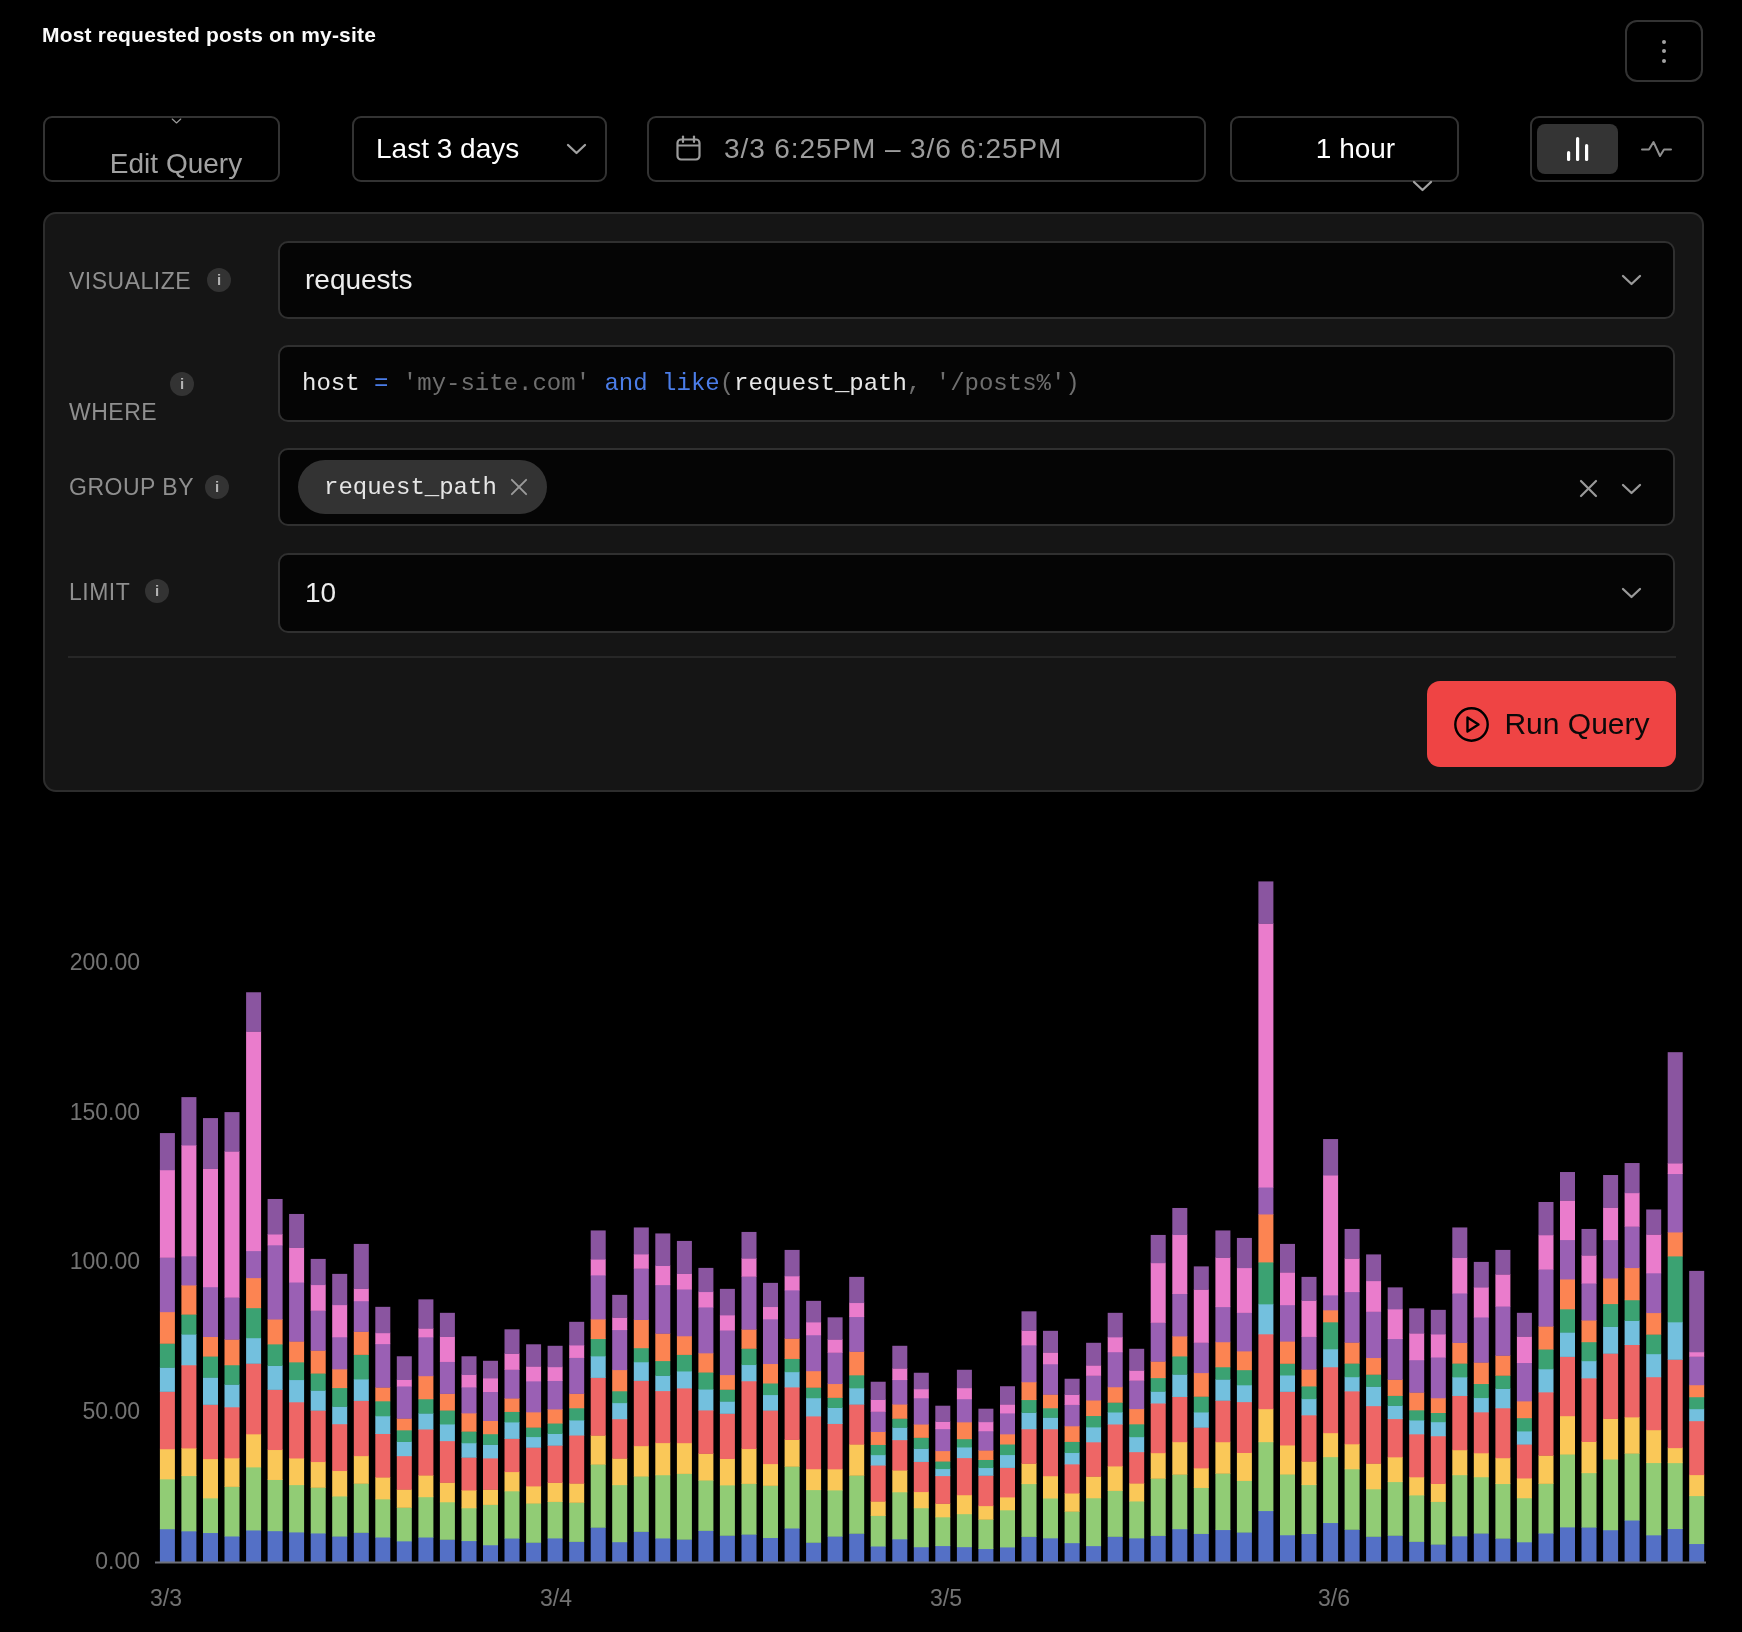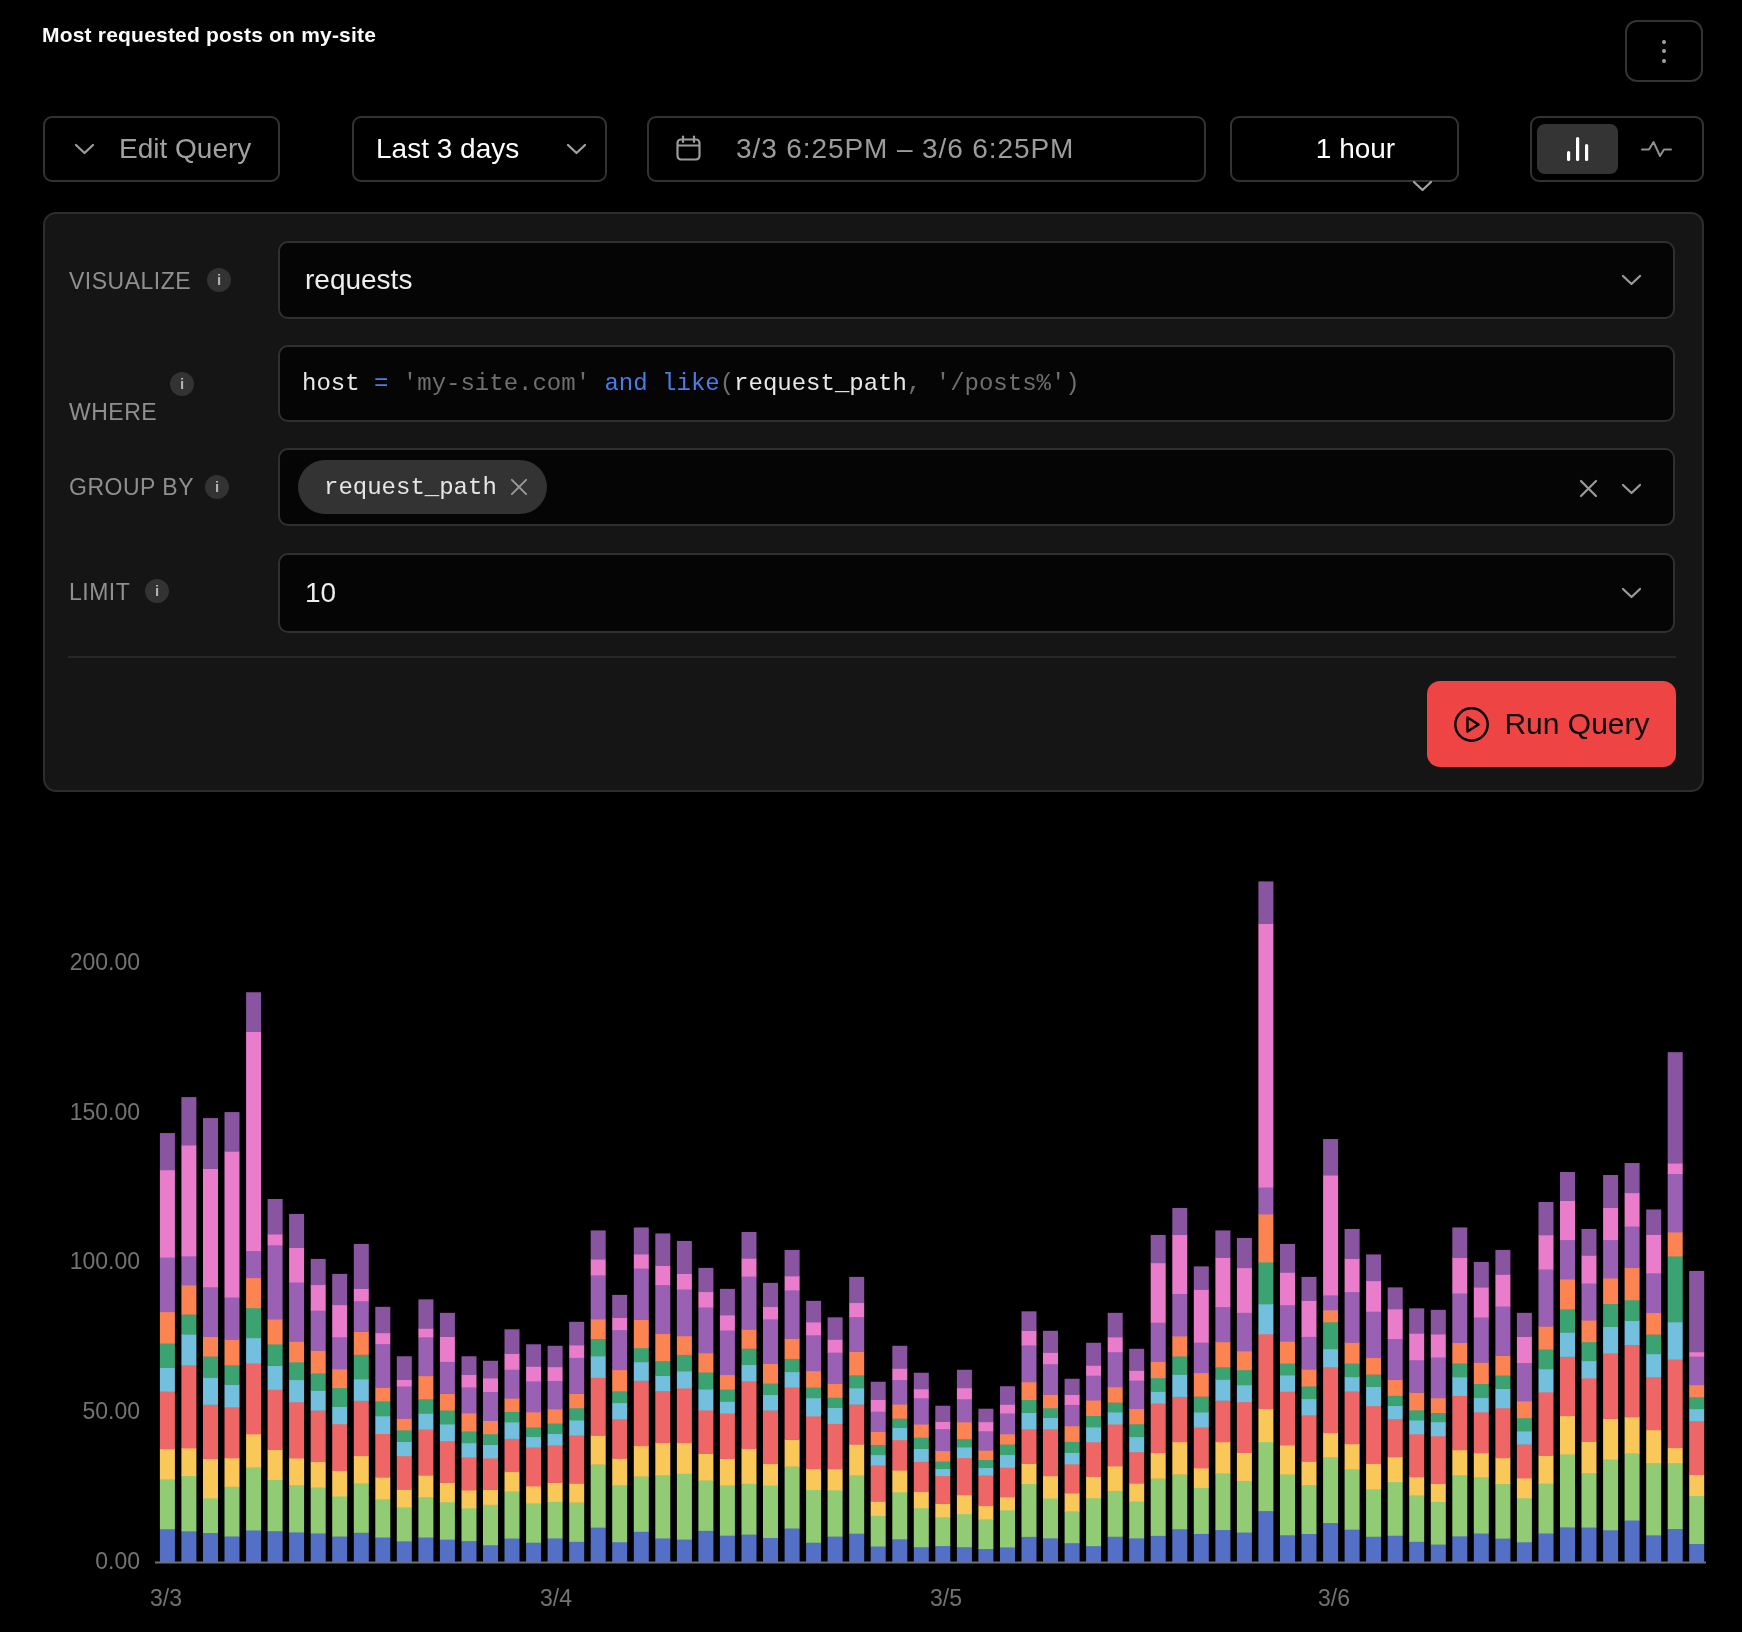--- a/index.html
+++ b/index.html
@@ -29,32 +29,32 @@
 .chart { position:absolute; left:0px; top:840px; }
 </style></head>
 <body>
 <div class="abs title">Most requested posts on my-site</div>
 <div class="abs kebab">
     <div class="d"></div>
     <div class="d"></div>
     <div class="d"></div>
   </div>
 
-<div class="btn" style="left:43px;top:116px;width:237px;height:66px;padding-left:29px;gap:24px;">
+<div class="btn" style="left:43px;top:116px;width:237px;height:66px;padding-left:29px;gap:24px;flex-direction:column;">
     <svg width="21" height="12" viewBox="0 0 21 12" fill="none">
       <path d="M2 2 L10.5 10 L19 2" stroke="#9b9b9b" stroke-width="2.3" stroke-linecap="round" stroke-linejoin="round"></path>
     </svg>
     <span>Edit Query</span>
   </div>
 <div class="btn" style="left:352px;top:116px;width:255px;height:66px;padding-left:22px;color:#fff;">Last 3 days<span style="margin-left:auto;margin-right:18px;display:flex;">
       <svg width="21" height="12" viewBox="0 0 21 12" fill="none">
         <path d="M2 2 L10.5 10 L19 2" stroke="#a1a1a1" stroke-width="2.3" stroke-linecap="round" stroke-linejoin="round"></path>
       </svg>
     </span></div>
-<div class="btn" style="left:647px;top:116px;width:559px;height:66px;padding-left:26px;gap:34px;color:#9c9c9c;">
+<div class="btn" style="left:647px;top:116px;width:559px;height:66px;padding-left:26px;gap:22px;color:#9c9c9c;">
     <svg width="27" height="28" viewBox="0 0 27 28" fill="none" stroke="#9c9c9c" stroke-width="2.2" stroke-linecap="round">
       <rect x="2.5" y="4.5" width="22" height="20" rx="3.5"></rect>
       <line x1="8" y1="1.5" x2="8" y2="7"></line>
       <line x1="19" y1="1.5" x2="19" y2="7"></line>
       <line x1="3" y1="10.5" x2="24" y2="10.5"></line>
     </svg>
     <span style="letter-spacing:0.9px;">3/3 6:25PM – 3/6 6:25PM</span>
   </div>
 <div class="btn" style="left:1230px;top:116px;width:229px;height:66px;padding-left:22px;gap:15px;color:#fff;flex-direction:column;">
     <svg width="32" height="32" viewBox="0 0 32 32" fill="none" stroke="#9c9c9c" stroke-width="2.4" stroke-linecap="round">

